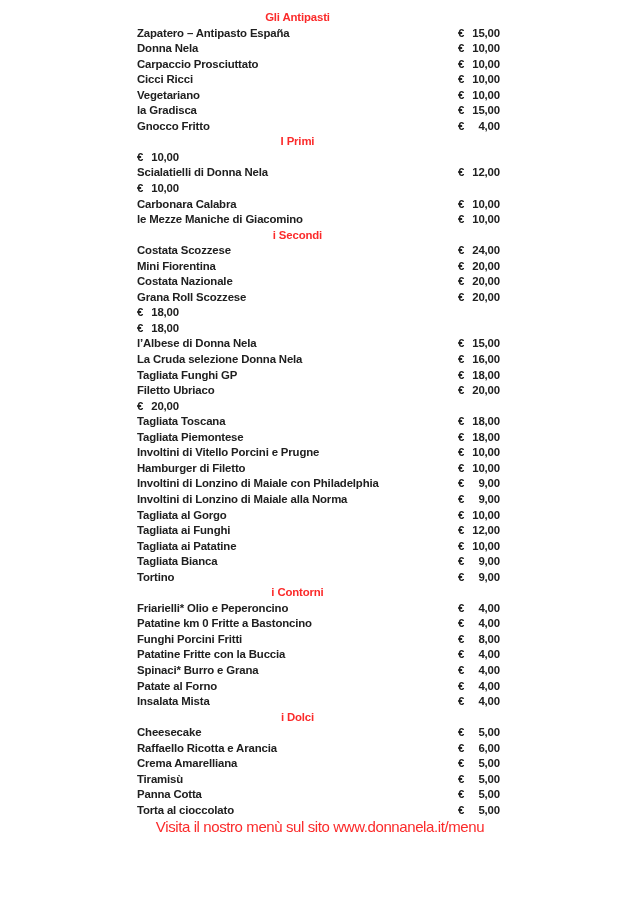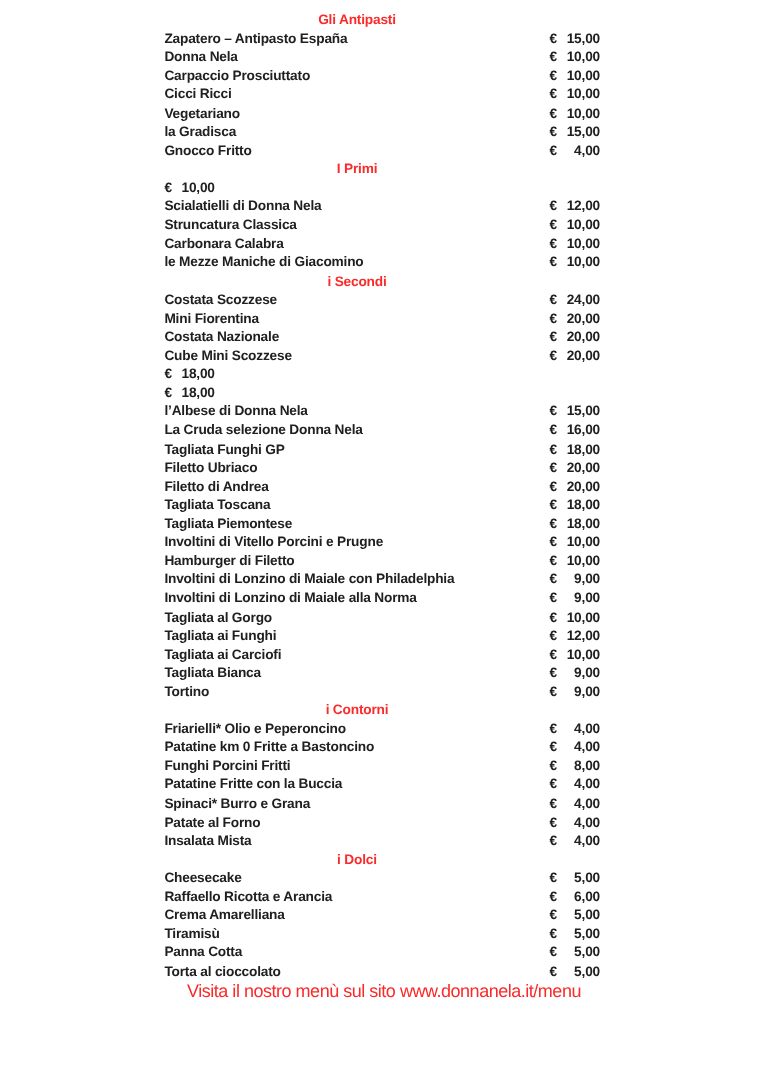--- a/index.html
+++ b/index.html
@@ -130,21 +130,20 @@
         </span>
     </div>
     <div class="row">
       <span class="name">Scialatielli di Donna Nela</span>
       <span class="price">
           <span class="cur">€</span>
           <span class="amt">12,00</span>
         </span>
     </div>
     <div class="row">
-      <span class="name">Struncatura Classica</span>
       <span class="price">
           <span class="cur">€</span>
           <span class="amt">10,00</span>
         </span>
     </div>
     <div class="row">
       <span class="name">Carbonara Calabra</span>
       <span class="price">
           <span class="cur">€</span>
           <span class="amt">10,00</span>
@@ -176,21 +175,21 @@
         </span>
     </div>
     <div class="row">
       <span class="name">Costata Nazionale</span>
       <span class="price">
           <span class="cur">€</span>
           <span class="amt">20,00</span>
         </span>
     </div>
     <div class="row">
-      <span class="name">Cube Mini Scozzese</span>
+      <span class="name">Grana Roll Scozzese</span>
       <span class="price">
           <span class="cur">€</span>
           <span class="amt">20,00</span>
         </span>
     </div>
     <div class="row">
       <span class="price">
           <span class="cur">€</span>
           <span class="amt">18,00</span>
         </span>
@@ -223,21 +222,20 @@
         </span>
     </div>
     <div class="row">
       <span class="name">Filetto Ubriaco</span>
       <span class="price">
           <span class="cur">€</span>
           <span class="amt">20,00</span>
         </span>
     </div>
     <div class="row">
-      <span class="name">Filetto di Andrea</span>
       <span class="price">
           <span class="cur">€</span>
           <span class="amt">20,00</span>
         </span>
     </div>
     <div class="row">
       <span class="name">Tagliata Toscana</span>
       <span class="price">
           <span class="cur">€</span>
           <span class="amt">18,00</span>
@@ -286,21 +284,21 @@
         </span>
     </div>
     <div class="row">
       <span class="name">Tagliata ai Funghi</span>
       <span class="price">
           <span class="cur">€</span>
           <span class="amt">12,00</span>
         </span>
     </div>
     <div class="row">
-      <span class="name">Tagliata ai Carciofi</span>
+      <span class="name">Tagliata ai Patatine</span>
       <span class="price">
           <span class="cur">€</span>
           <span class="amt">10,00</span>
         </span>
     </div>
     <div class="row">
       <span class="name">Tagliata Bianca</span>
       <span class="price">
           <span class="cur">€</span>
           <span class="amt">9,00</span>

